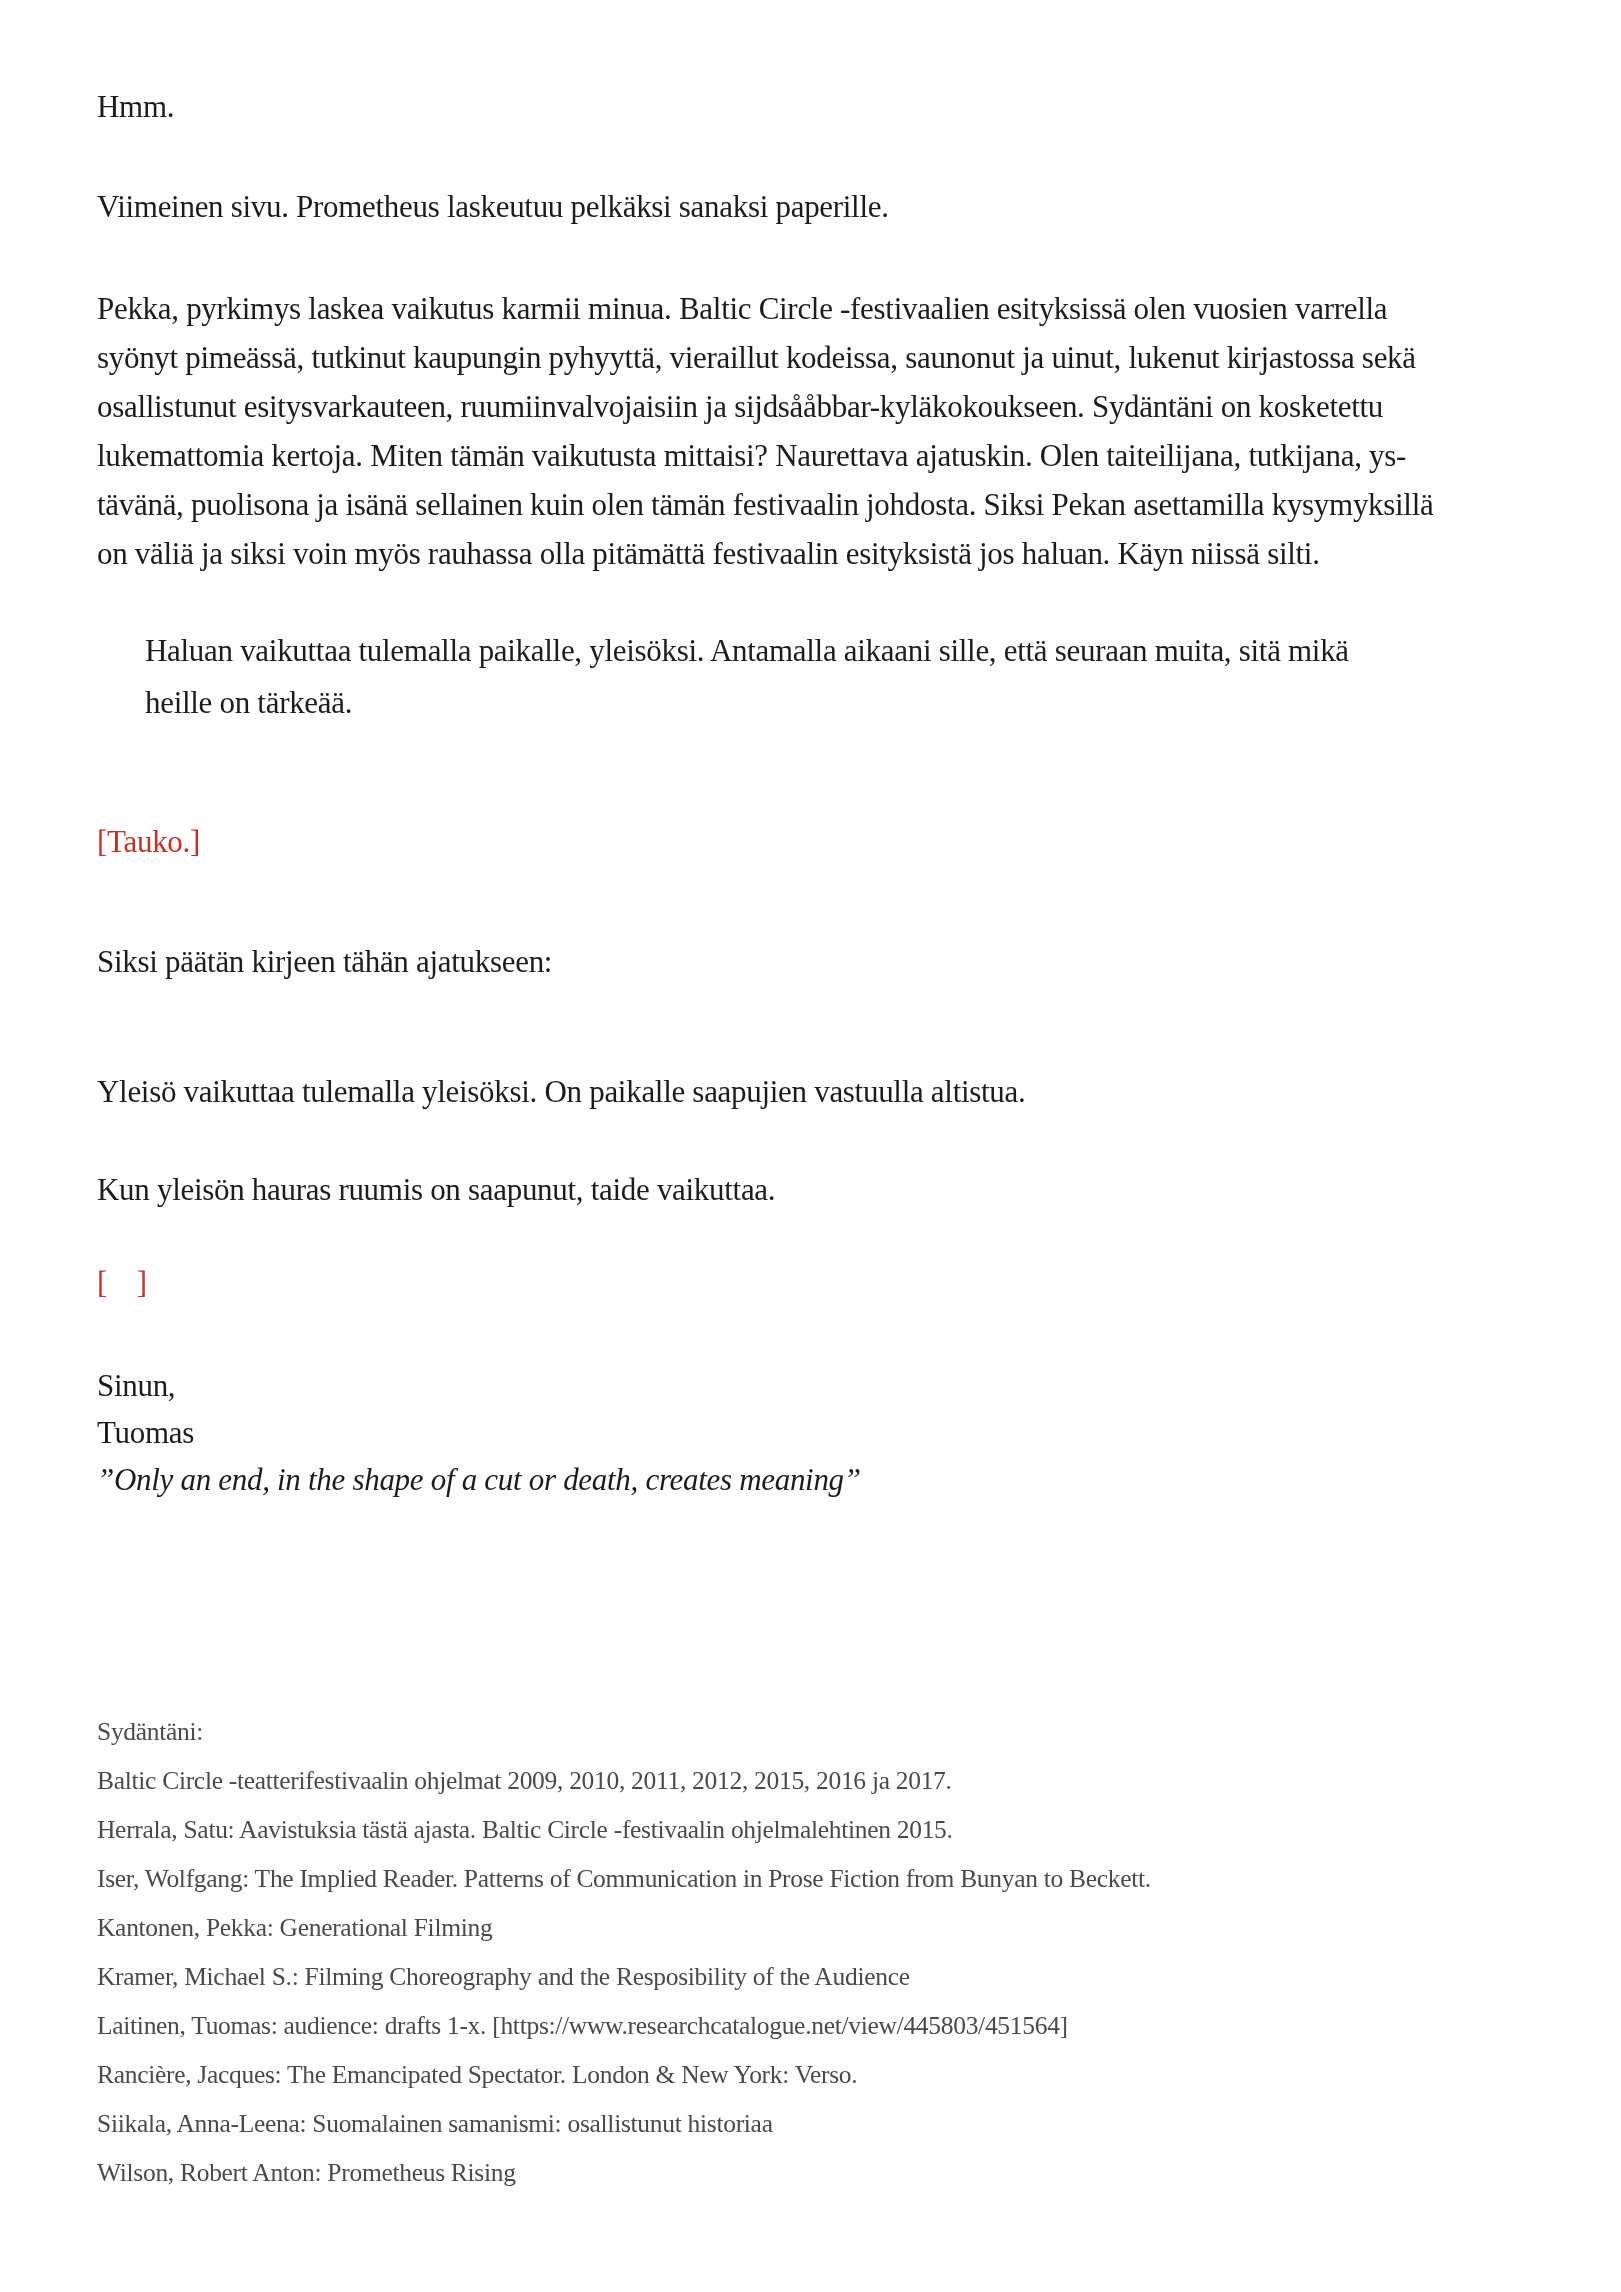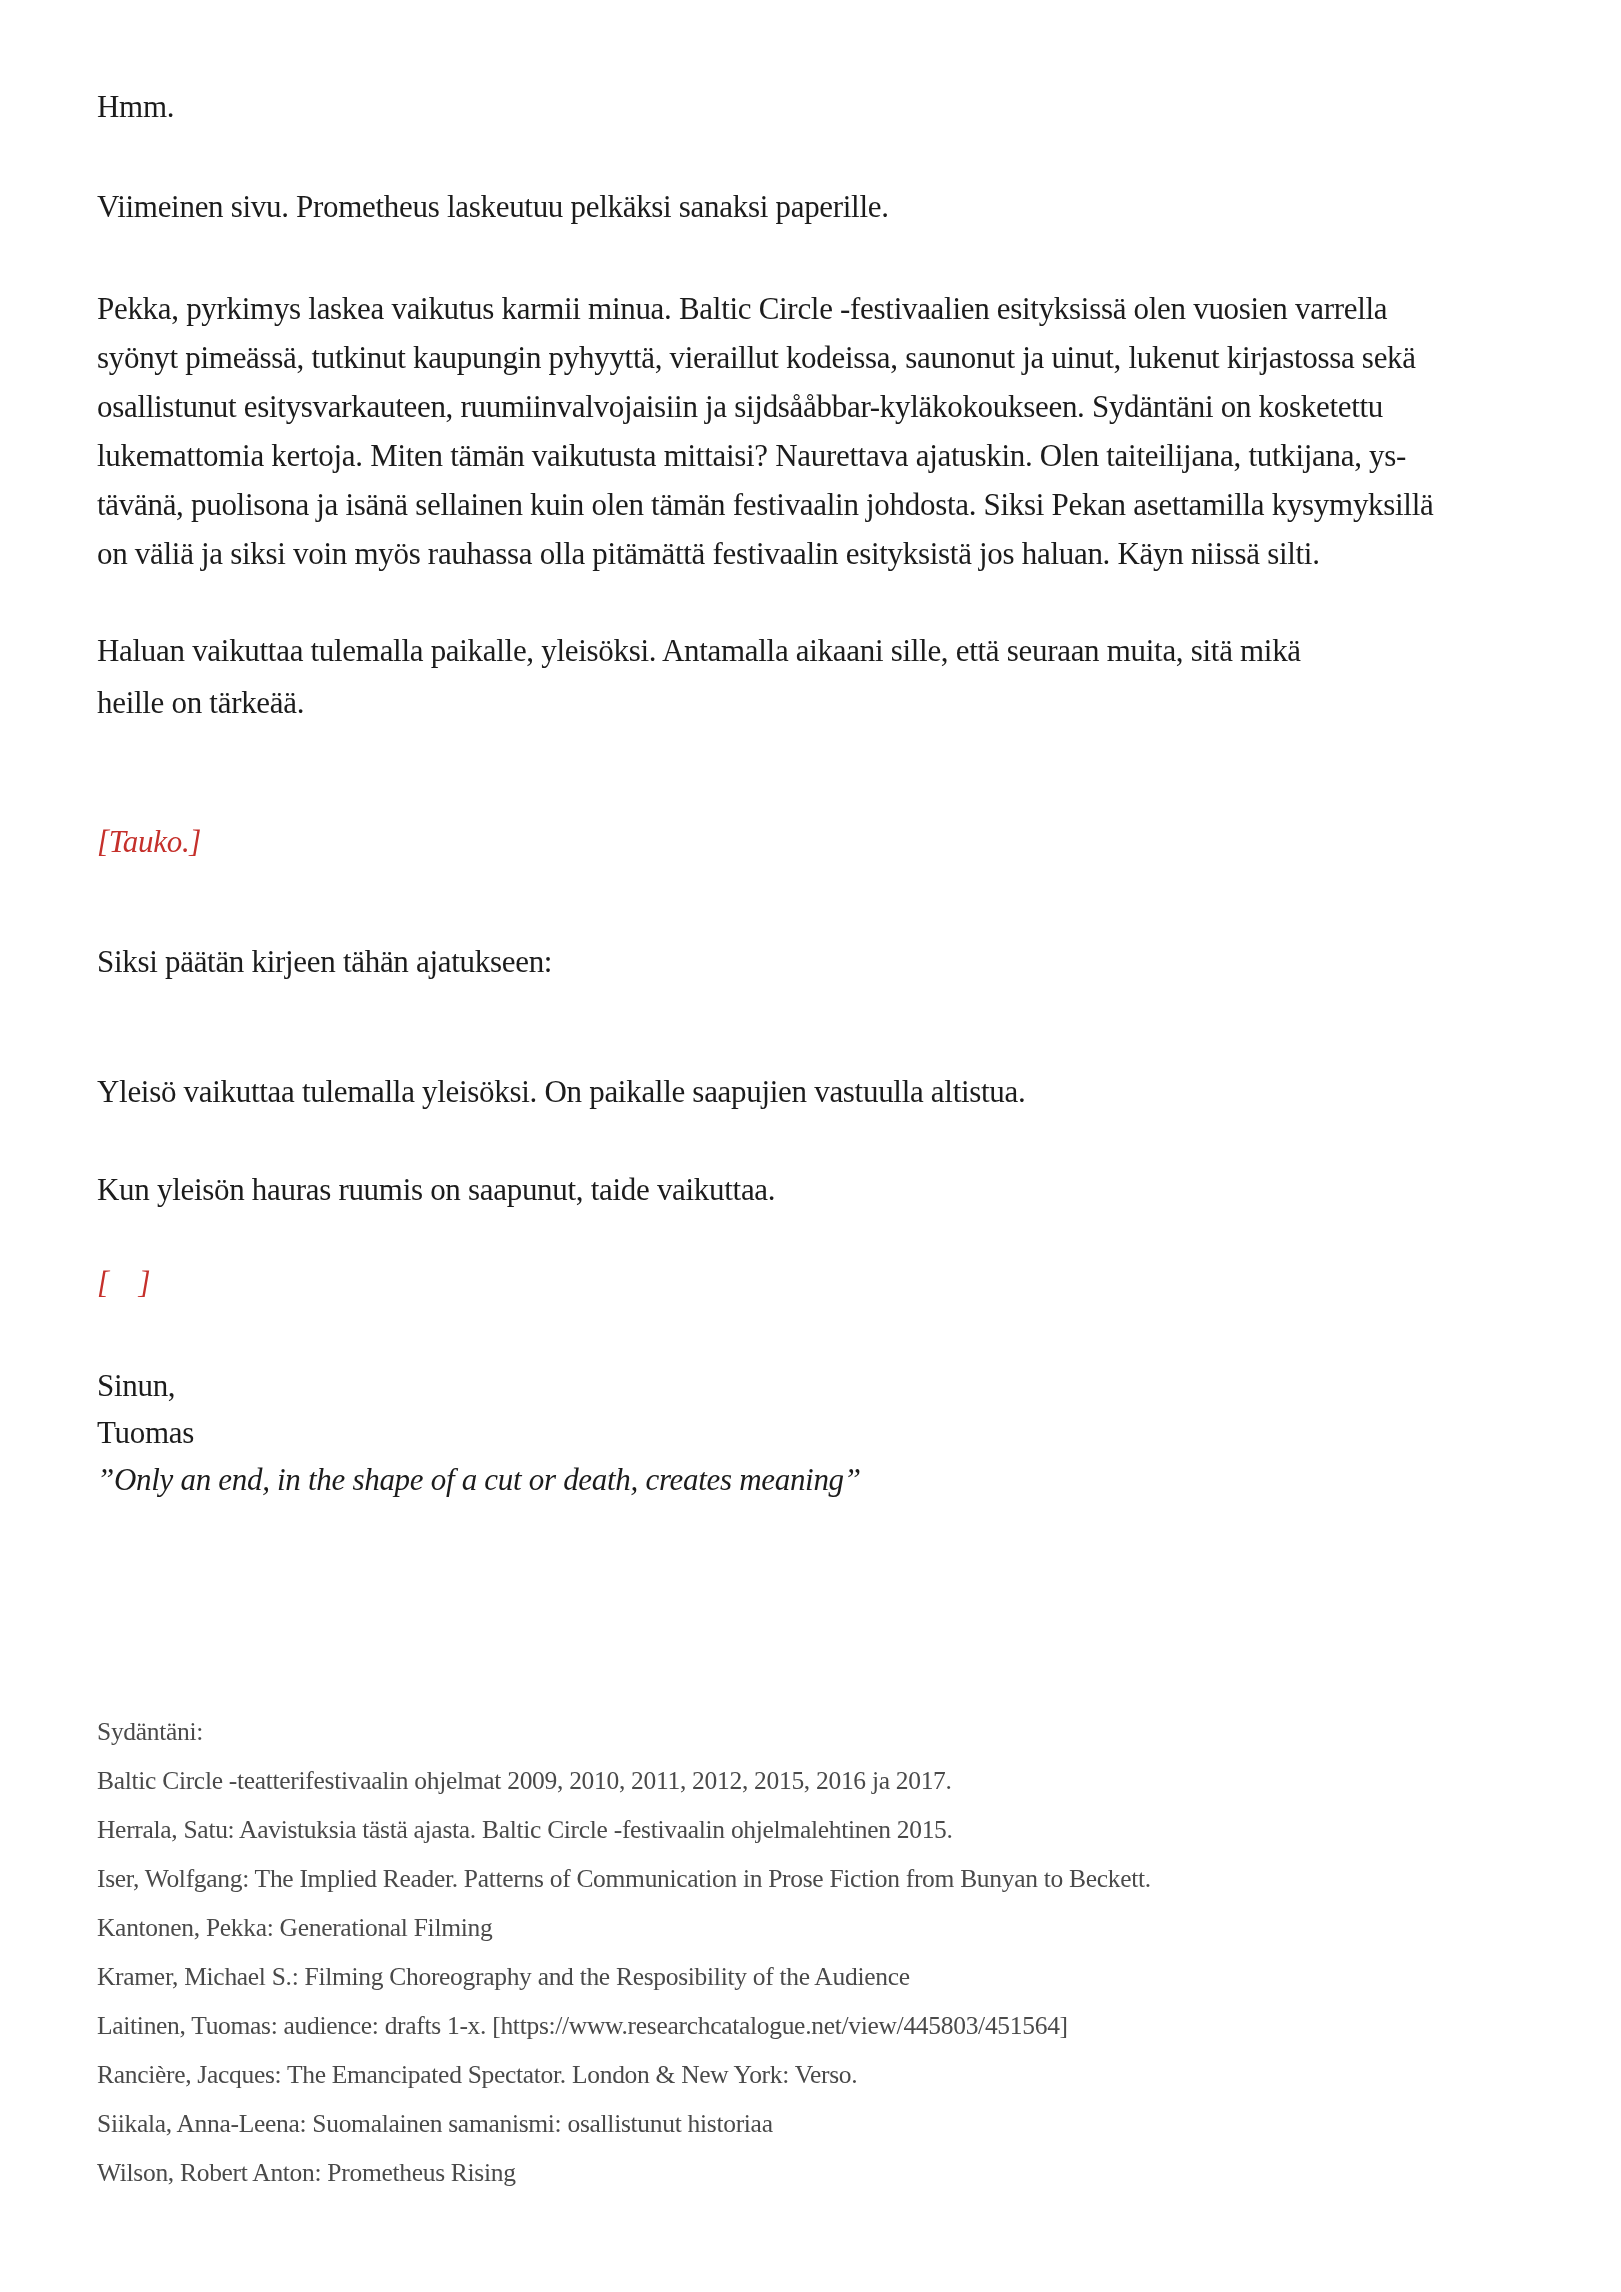--- a/index.html
+++ b/index.html
@@ -19,22 +19,22 @@
   .block {
     position: absolute;
     left: 97px;
     font-size: 31px;
     line-height: 51px;
     letter-spacing: -0.3px;
     white-space: nowrap;
   }
   .para-line { white-space: nowrap; }
   .lh50 { line-height: 49px; }
-  .lh53 { line-height: 52px; }
-  .red { color: #c5302b; font-style: italic; }
+  .lh53 { line-height: 52px; margin-left: 48px; }
+  .red { color: #c5302b; }
   .brackets { white-space: pre; }
   .quote-line { font-style: italic; }
   .signoff { line-height: 47px; }
   .sources {
     position: absolute;
     left: 97px;
     font-size: 25.5px;
     line-height: 49px;
     letter-spacing: -0.3px;
     color: #4a4a4a;

